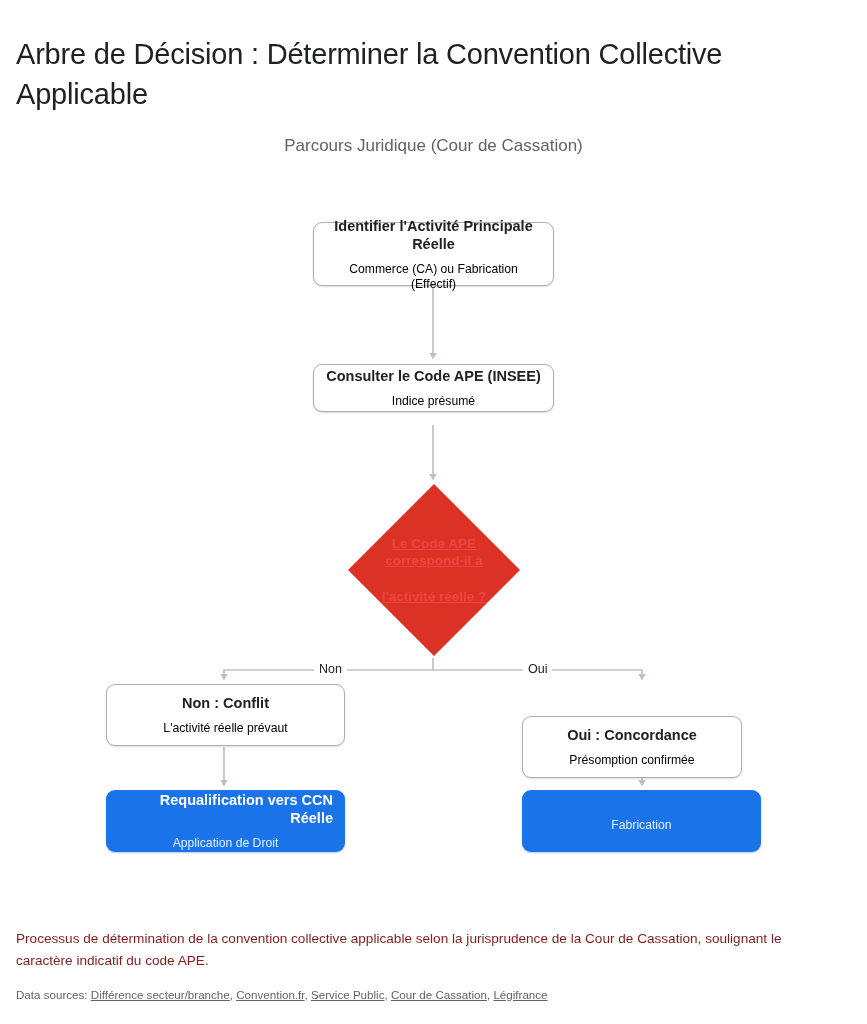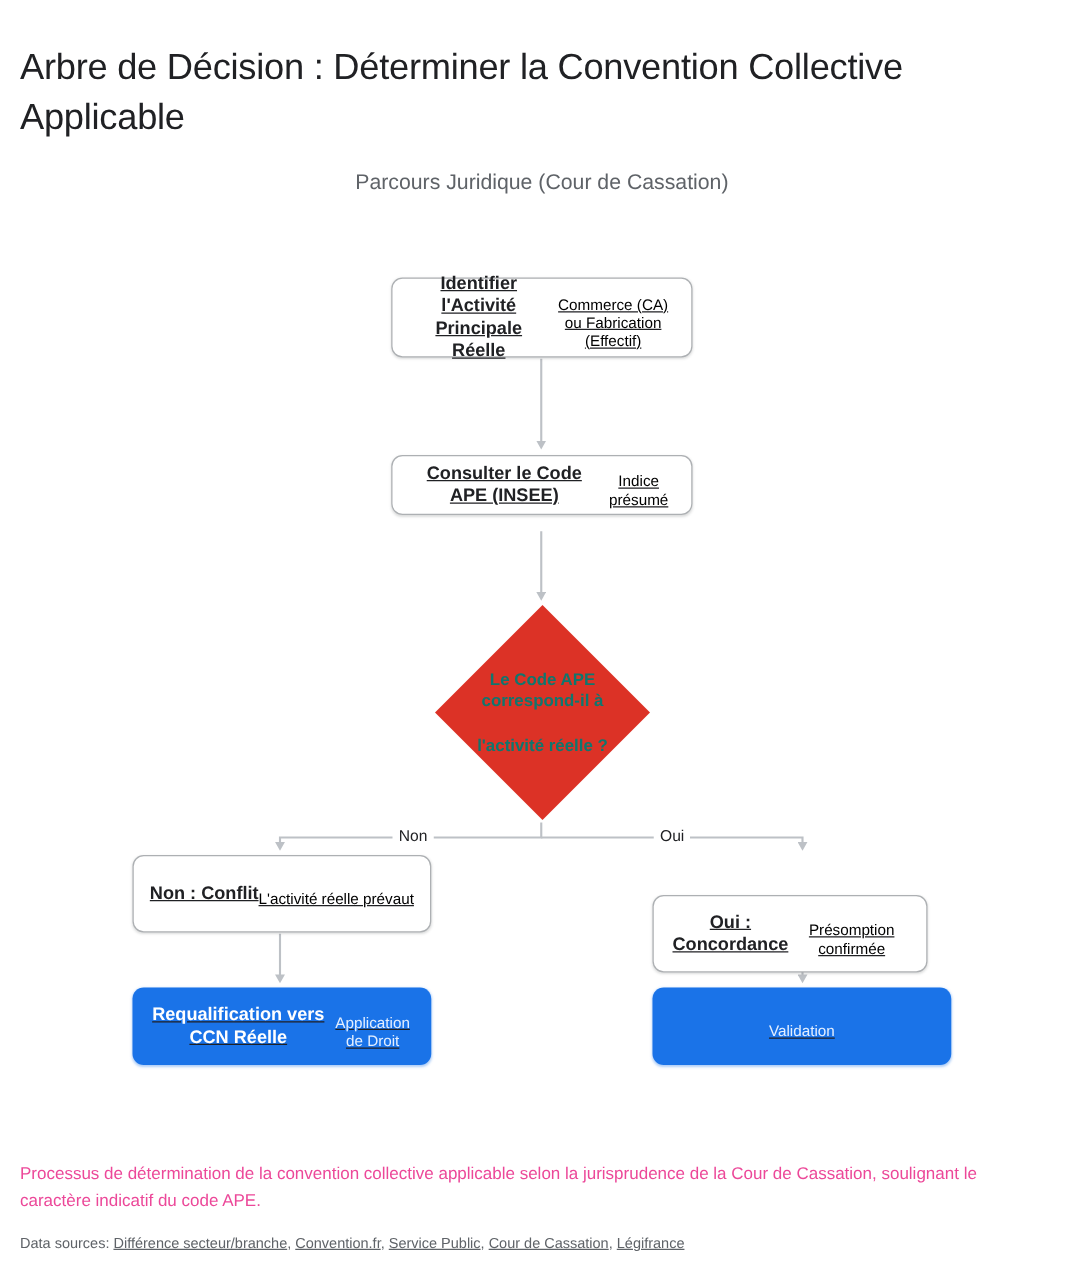--- a/index.html
+++ b/index.html
@@ -56,26 +56,25 @@
     width: 867px;
     height: 920px;
     pointer-events: none;
   }
 
   
   .node {
     position: absolute;
     border-radius: 9px;
     display: flex;
-    flex-direction: row;
+    flex-direction: column;
     align-items: center;
     justify-content: center;
     text-align: center;
     padding: 10px 12px;
-    text-decoration: underline;
   }
   .node.process {
     background: #ffffff;
     border: 1.6px solid #adb0b3;
     box-shadow: 0 1px 2px rgba(60,64,67,0.18);
   }
   .node.terminal {
     background: #1a73e8;
     border: none;
     box-shadow: 0 1px 2px rgba(26,115,232,0.35);
@@ -94,21 +93,21 @@
     color: #000000;
   }
   .node.terminal .node-title { color: #ffffff; }
   .node.terminal .node-sub { color: #e4efff; }
 
   
   #node-activite   { left: 313px; top: 222px;  width: 241px; height: 64px; }
   #node-codeape    { left: 313px; top: 364px;  width: 241px; height: 48px; }
   #node-conflit    { left: 106px; top: 684px;  width: 239px; height: 62px; }
   #node-concordance{ left: 522px; top: 684px;  width: 220px; height: 62px; margin-top: 32px; }
-  #node-requal     { left: 106px; top: 790px;  width: 239px; height: 62px; }
+  #node-requal     { left: 106px; top: 790px;  width: 239px; height: 62px; text-align: right; }
   #node-applccn    { left: 522px; top: 790px;  width: 239px; height: 62px; }
 
   
   .decision {
     position: absolute;
     left: 348px;
     top: 484px;
     width: 172px;
     height: 172px;
   }
@@ -119,25 +118,26 @@
     clip-path: polygon(50% 0%, 100% 50%, 50% 100%, 0% 50%);
   }
   .decision-label {
     position: absolute;
     inset: 0;
     display: flex;
     flex-direction: column;
     align-items: center;
     justify-content: center;
     text-align: center;
-    color: #0f766e;
+    color: #ef4444;
     font-size: 13.5px;
     font-weight: 700;
     line-height: 1.28;
     padding: 0 18px;
+    text-decoration: underline;
   }
   .decision-label .l2 { margin-top: 18px; }
 
   
   .branch-label {
     position: absolute;
     font-size: 12.5px;
     color: #202124;
     background: #ffffff;
     padding: 0 5px;
@@ -149,21 +149,21 @@
   
   .footer {
     position: absolute;
     left: 16px;
     top: 928px;
     width: 820px;
   }
   .footer-desc {
     font-size: 13.6px;
     line-height: 1.62;
-    color: #ec4899;
+    color: #7f1d1d;
   }
   .footer-sources {
     margin-top: 16px;
     font-size: 11.6px;
     color: #5f6368;
   }
   .footer-sources a {
     color: #5f6368;
   }
 </style>
@@ -228,21 +228,21 @@
     <div class="node-title">Oui : Concordance</div>
     <div class="node-sub">Présomption confirmée</div>
   </div>
 
   <div class="node terminal" id="node-requal">
     <div class="node-title">Requalification vers CCN Réelle</div>
     <div class="node-sub">Application de Droit</div>
   </div>
 
   <div class="node terminal" id="node-applccn">
-    <div class="node-sub">Validation</div>
+    <div class="node-sub">Fabrication</div>
   </div>
 
 </div>
 
 <div class="footer">
   <div class="footer-desc">Processus de détermination de la convention collective applicable selon la jurisprudence de la Cour de Cassation, soulignant le caractère indicatif du code APE.</div>
   <div class="footer-sources">
     <span>Data sources:</span>
     <span id="sources-list"> <a href="#">Différence secteur/branche</a>, <a href="#">Convention.fr</a>, <a href="#">Service Public</a>, <a href="#">Cour de Cassation</a>, <a href="#">Légifrance</a></span>
   </div>

